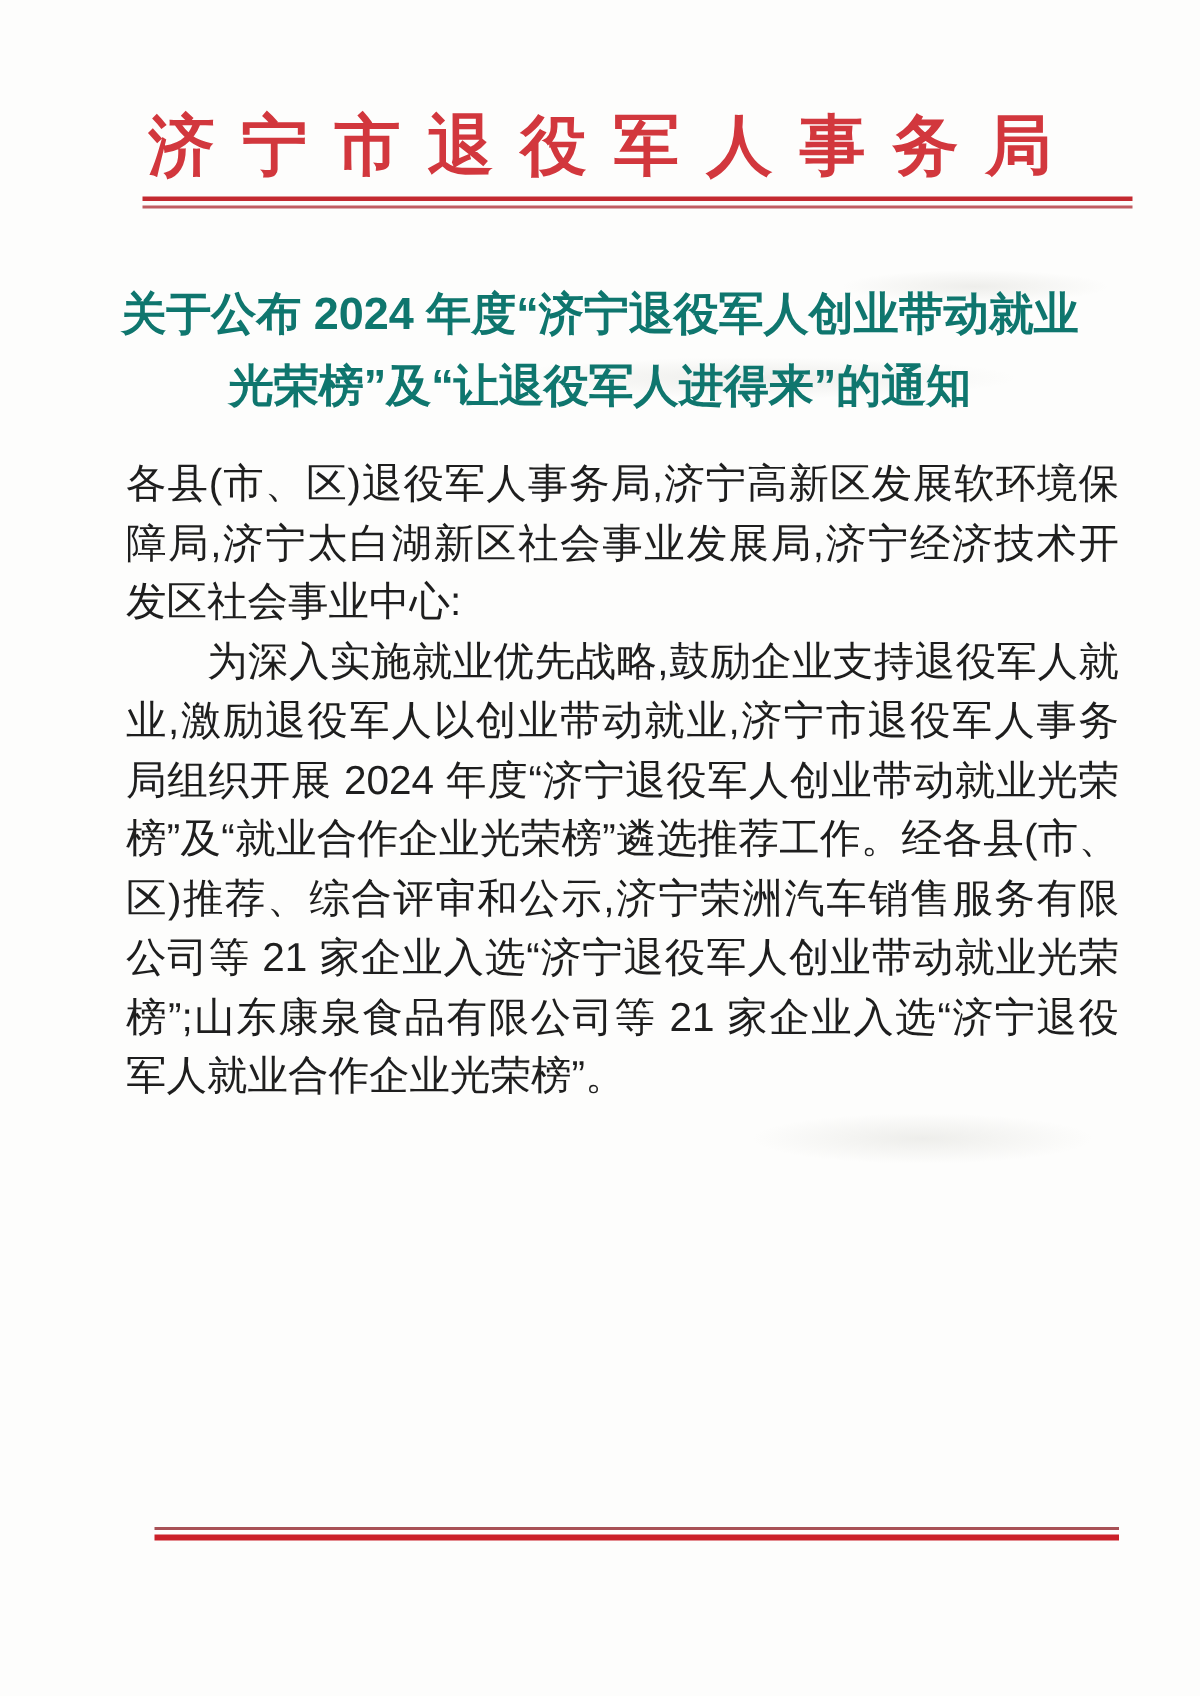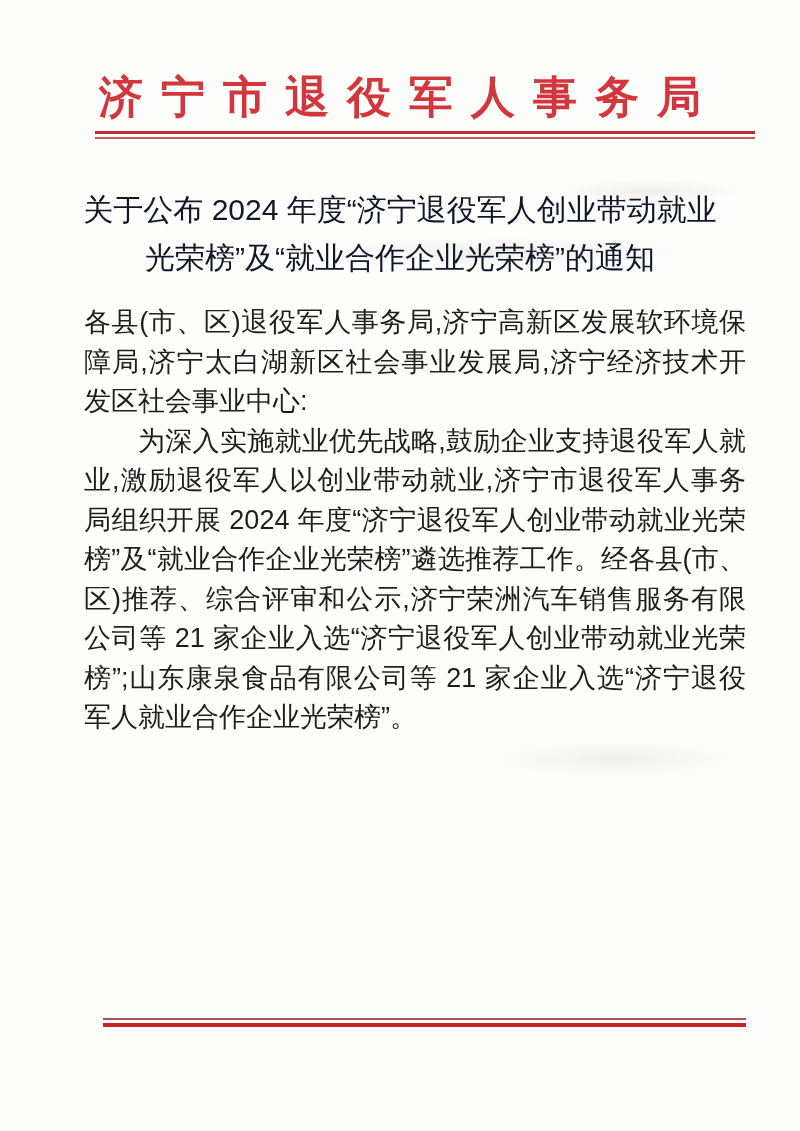--- a/index.html
+++ b/index.html
@@ -56,23 +56,23 @@
     background: #c05c61;
   }
 
   
   .title {
     position: absolute;
     top: 186px;
     left: 0;
     width: 100%;
     text-align: center;
-    color: #0f172a;
+    color: #0f766e;
     font-family: "Liberation Sans", "DejaVu Sans", sans-serif;
-    font-weight: normal;
+    font-weight: bold;
     font-size: 30px;
     line-height: 48px;
   }
   .title .tl { display: block; }
 
   
   .body-text {
     position: absolute;
     top: 303px;
     left: 84px;
@@ -114,21 +114,21 @@
   <div class="smudge s2"></div>
   <div class="smudge s3"></div>
 
   <div class="agency">济宁市退役军人事务局</div>
 
   <div class="rule-thick"></div>
   <div class="rule-thin"></div>
 
   <h1 class="title">
     <span class="tl">关于公布 2024 年度“济宁退役军人创业带动就业</span>
-    <span class="tl">光荣榜”及“就业合作企业光荣榜”的通知</span>
+    <span class="tl">光荣榜”及“让退役军人进得来”的通知</span>
   </h1>
 
   <div class="body-text">
     <p class="salutation">各县(市、区)退役军人事务局,济宁高新区发展软环境保障局,济宁太白湖新区社会事业发展局,济宁经济技术开发区社会事业中心:</p>
     <p class="para indent">为深入实施就业优先战略,鼓励企业支持退役军人就业,激励退役军人以创业带动就业,济宁市退役军人事务局组织开展 2024 年度“济宁退役军人创业带动就业光荣榜”及“就业合作企业光荣榜”遴选推荐工作。经各县(市、区)推荐、综合评审和公示,济宁荣洲汽车销售服务有限公司等 21 家企业入选“济宁退役军人创业带动就业光荣榜”;山东康泉食品有限公司等 21 家企业入选“济宁退役军人就业合作企业光荣榜”。</p>
   </div>
 
   <div class="frule-thin"></div>
   <div class="frule-thick"></div>
 

